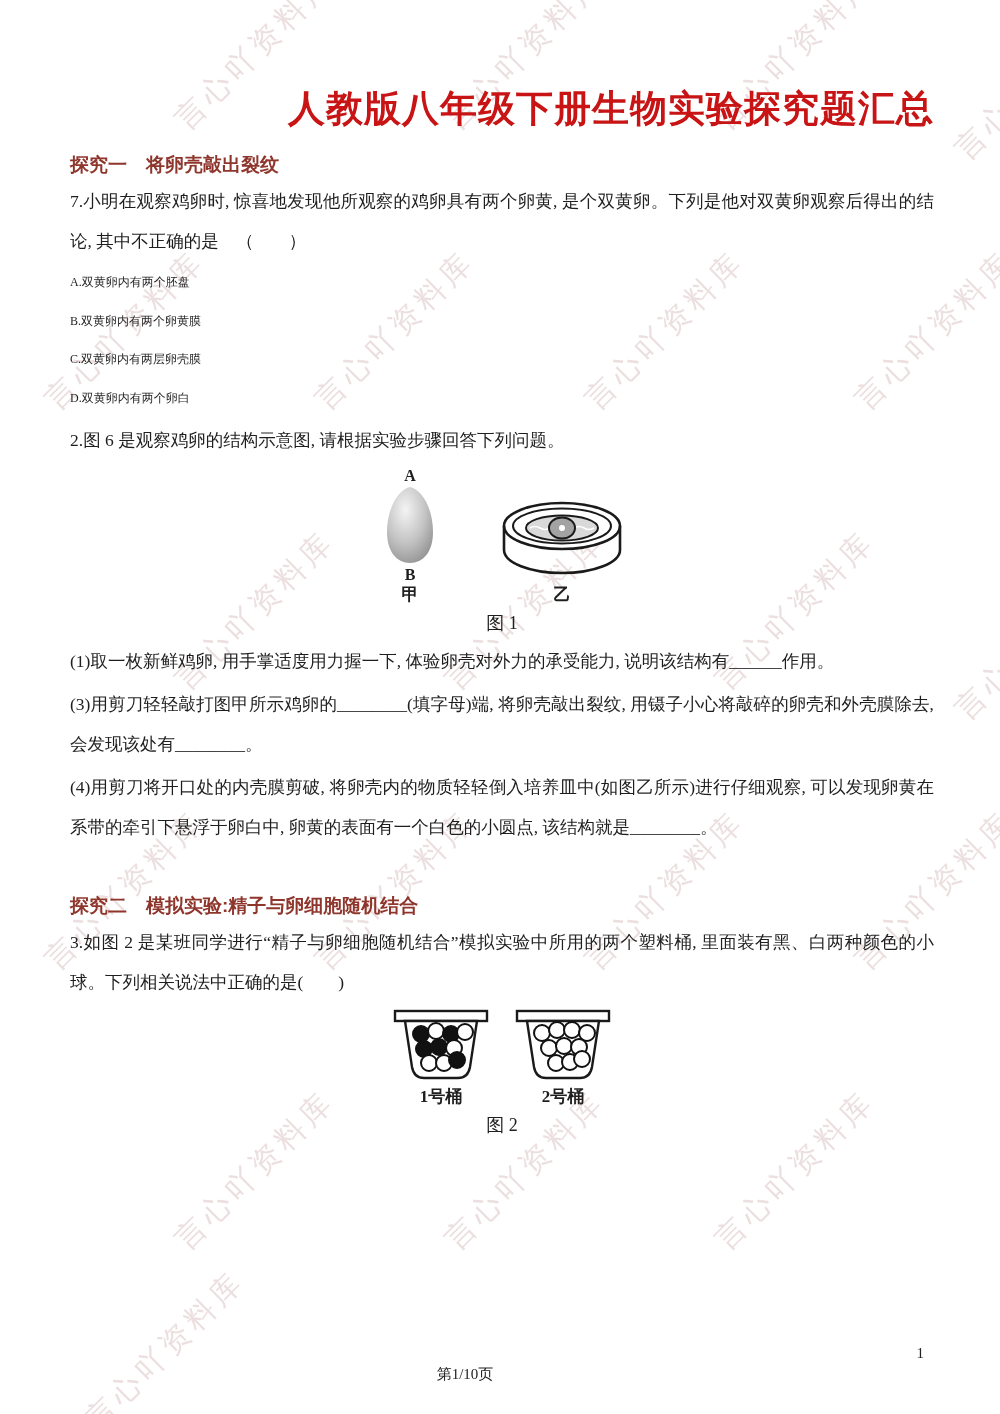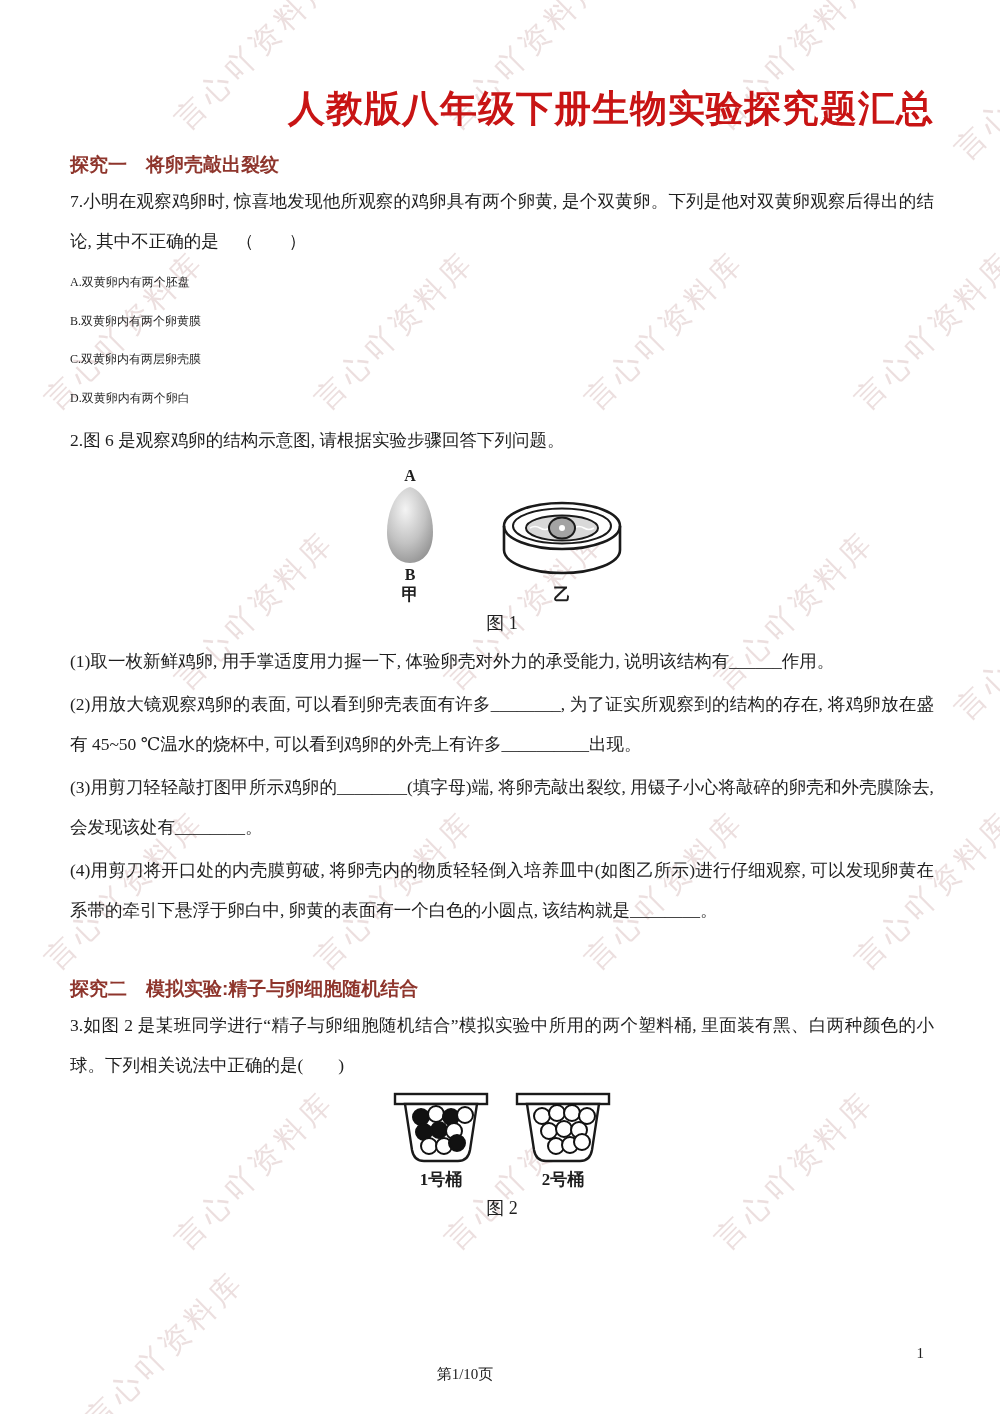--- a/index.html
+++ b/index.html
@@ -127,21 +127,20 @@
             <ellipse cx="63" cy="34" rx="13" ry="10.5" fill="#a3a3a3" stroke="#1a1a1a" stroke-width="2"></ellipse>
             <circle cx="63" cy="34" r="3" fill="#ffffff"></circle>
           </svg>
           <div class="cn-label">乙</div>
         </div>
       </div>
       <div class="fig-caption">图 1</div>
     </div>
 
     <div class="para">(1)取一枚新鲜鸡卵, 用手掌适度用力握一下, 体验卵壳对外力的承受能力, 说明该结构有______作用。</div>
-    <div class="para">(2)用放大镜观察鸡卵的表面, 可以看到卵壳表面有许多________, 为了证实所观察到的结构的存在, 将鸡卵放在盛有 45~50 ℃温水的烧杯中, 可以看到鸡卵的外壳上有许多__________出现。</div>
     <div class="para">(3)用剪刀轻轻敲打图甲所示鸡卵的________(填字母)端, 将卵壳敲出裂纹, 用镊子小心将敲碎的卵壳和外壳膜除去, 会发现该处有________。</div>
     <div class="para">(4)用剪刀将开口处的内壳膜剪破, 将卵壳内的物质轻轻倒入培养皿中(如图乙所示)进行仔细观察, 可以发现卵黄在系带的牵引下悬浮于卵白中, 卵黄的表面有一个白色的小圆点, 该结构就是________。</div>
 
     <div class="section-heading second">探究二　模拟实验:精子与卵细胞随机结合</div>
 
     <div class="para">3.如图 2 是某班同学进行“精子与卵细胞随机结合”模拟实验中所用的两个塑料桶, 里面装有黑、白两种颜色的小球。下列相关说法中正确的是(　　)</div>
 
     <div class="figure">
       <div class="fig2-row">
         <div class="bucket-group">

